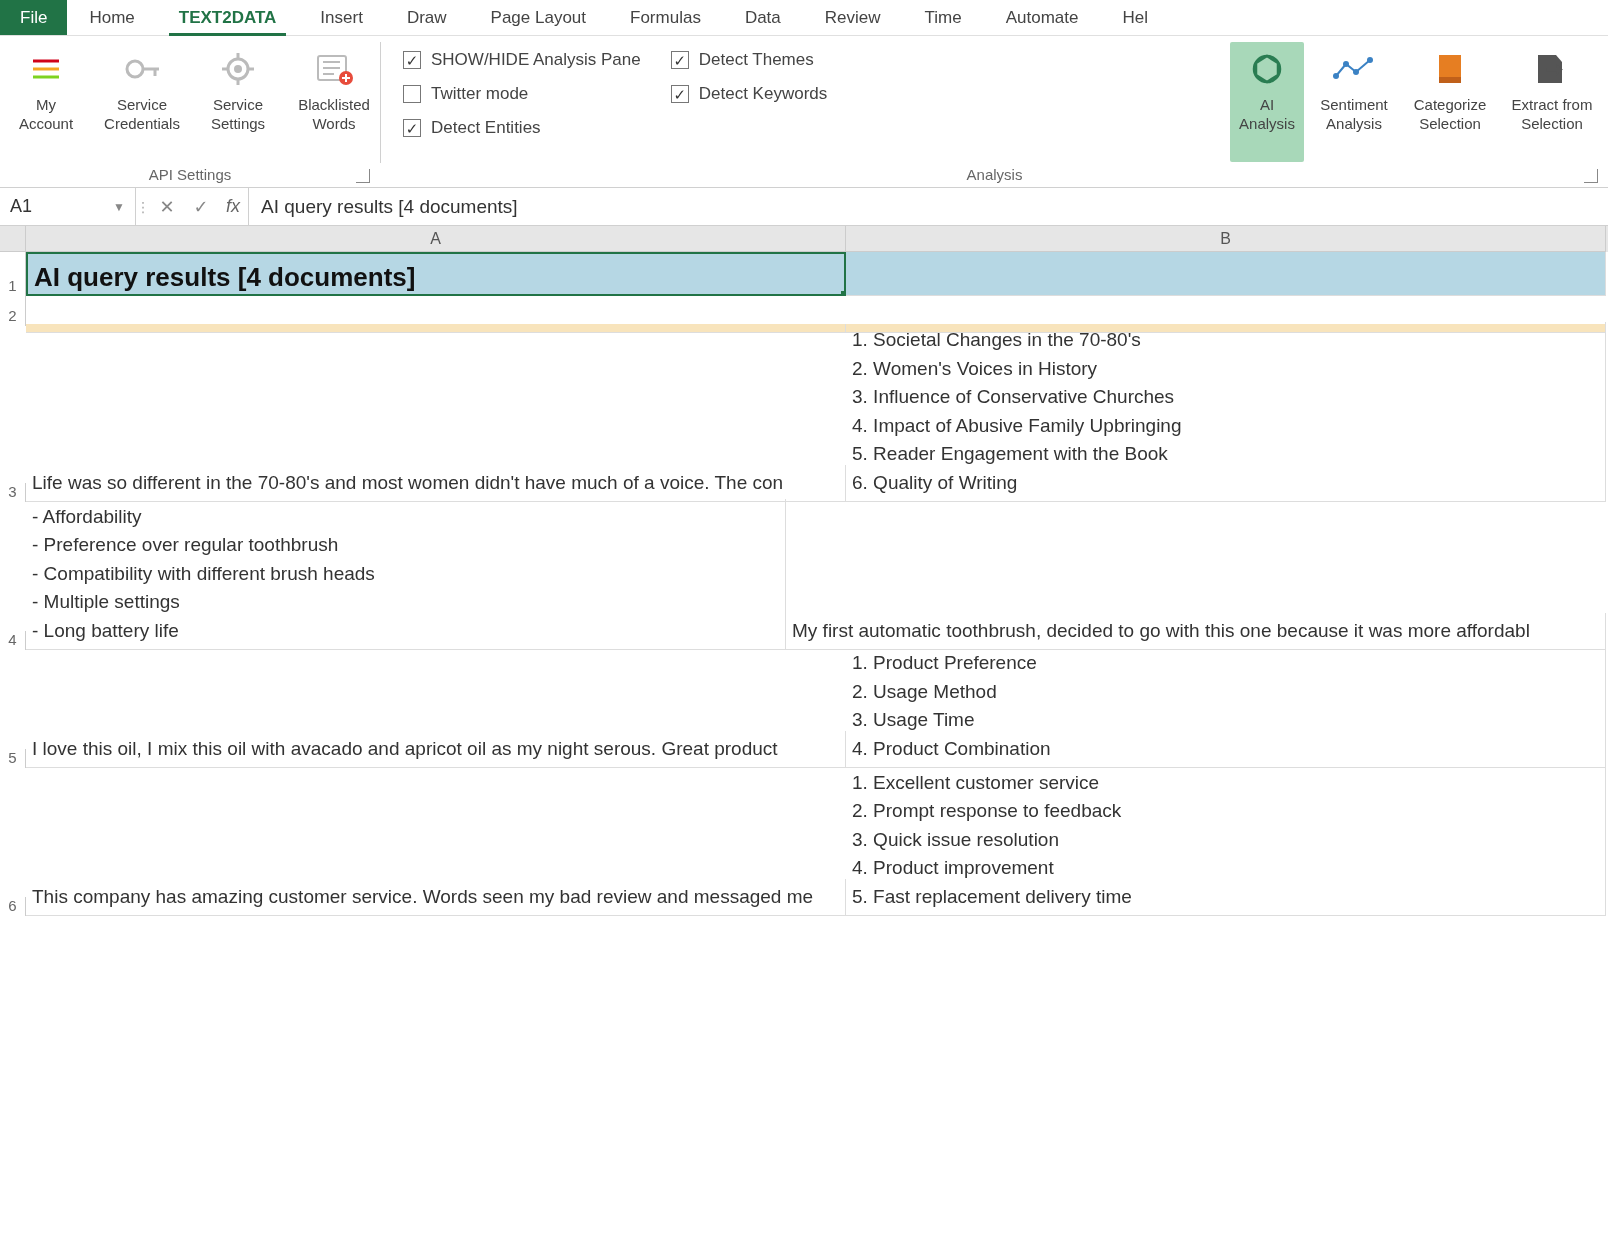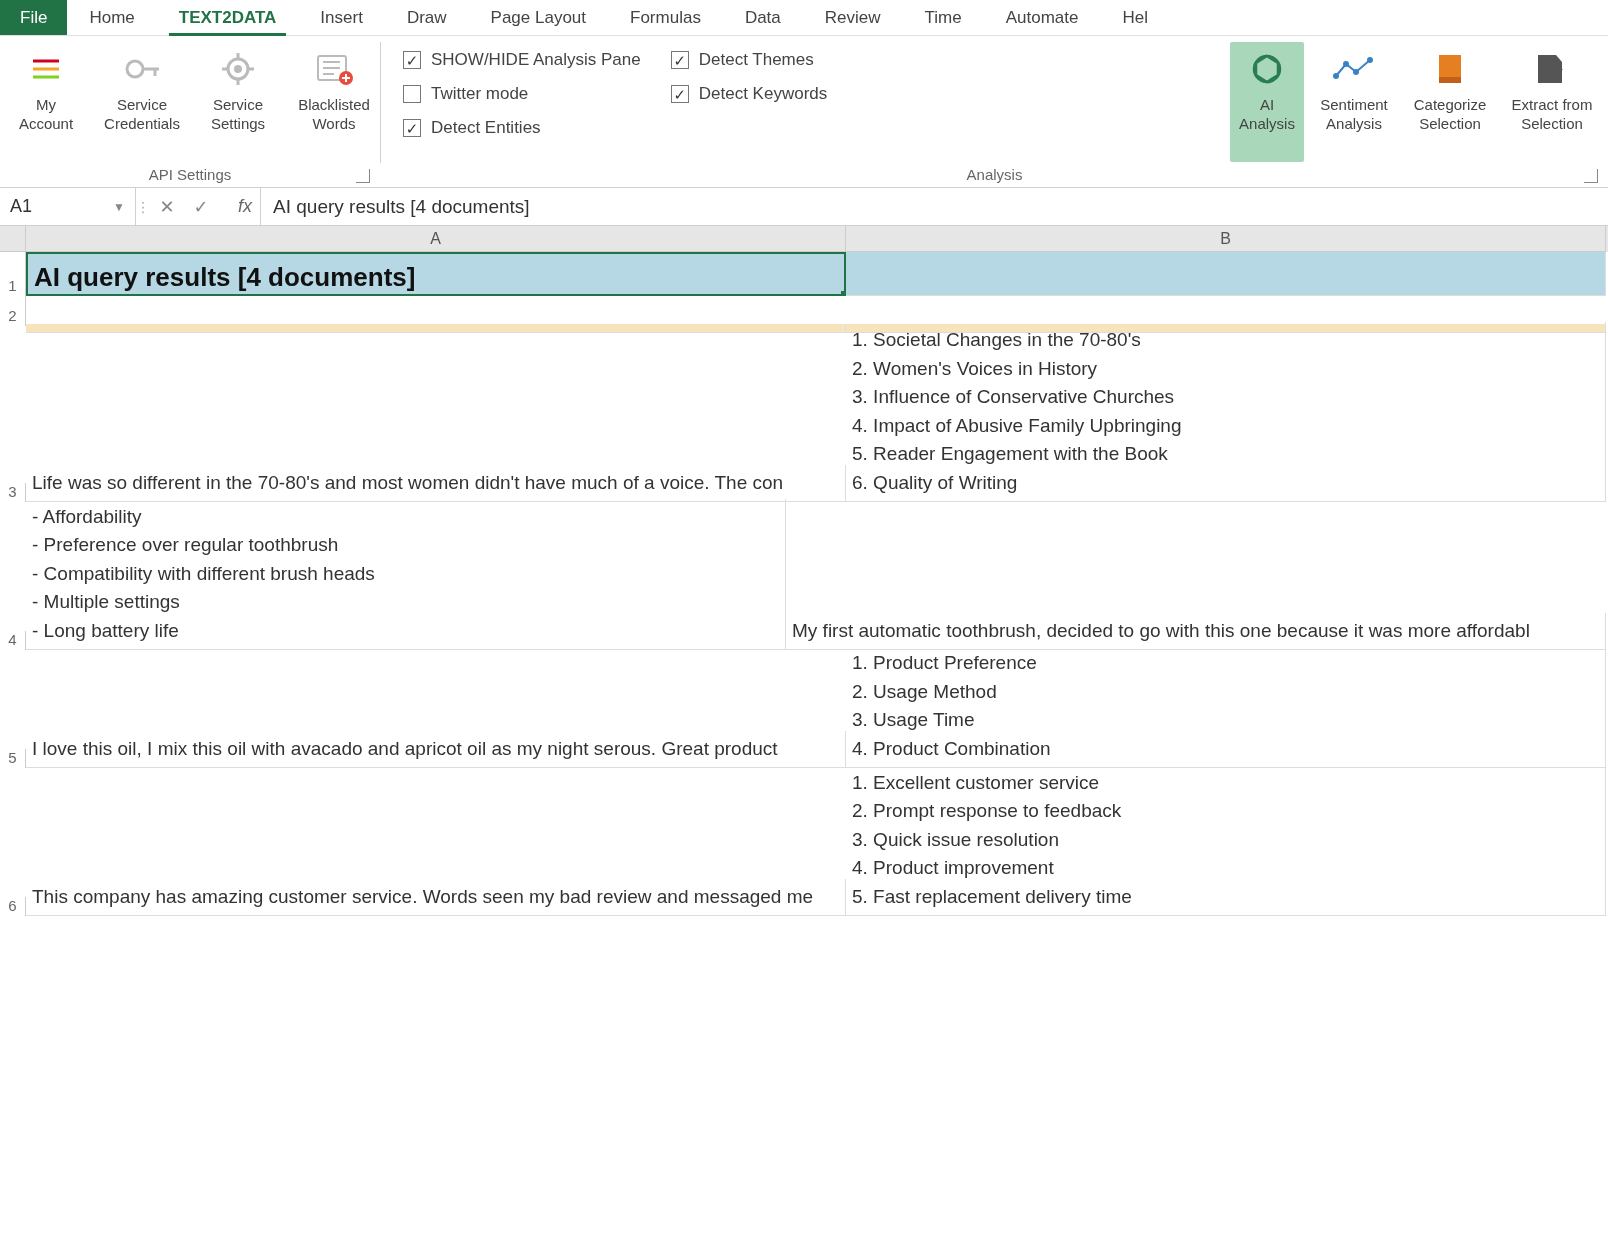--- a/index.html
+++ b/index.html
@@ -160,21 +160,21 @@
   padding: 0 10px;
   font-size: 18px;
   display: flex;
   align-items: center;
   justify-content: space-between;
   height: 100%;
 }
 .namebox-caret { color: #888; font-size: 12px; }
 .fb-sep { width: 14px; text-align: center; color: #aaa; }
 .fb-btn { width: 34px; text-align: center; color: #888; font-size: 18px; }
-.fx-label { font-style: italic; font-size: 18px; color: #666; padding: 0 8px; border-right: 1px solid #d0d0d0; height: 100%; display: flex; align-items: center; margin-left: 12px; }
+.fx-label { font-style: italic; font-size: 18px; color: #666; padding: 0 8px; border-right: 1px solid #d0d0d0; height: 100%; display: flex; align-items: center; }
 .fb-content { flex: 1; padding: 0 12px; font-size: 19px; }
 
 .grid { display: flex; flex-direction: column; }
 .col-headers {
   display: flex;
   height: 26px;
   background: #e6e6e6;
 }
 .rownum-head {
   width: 26px;

